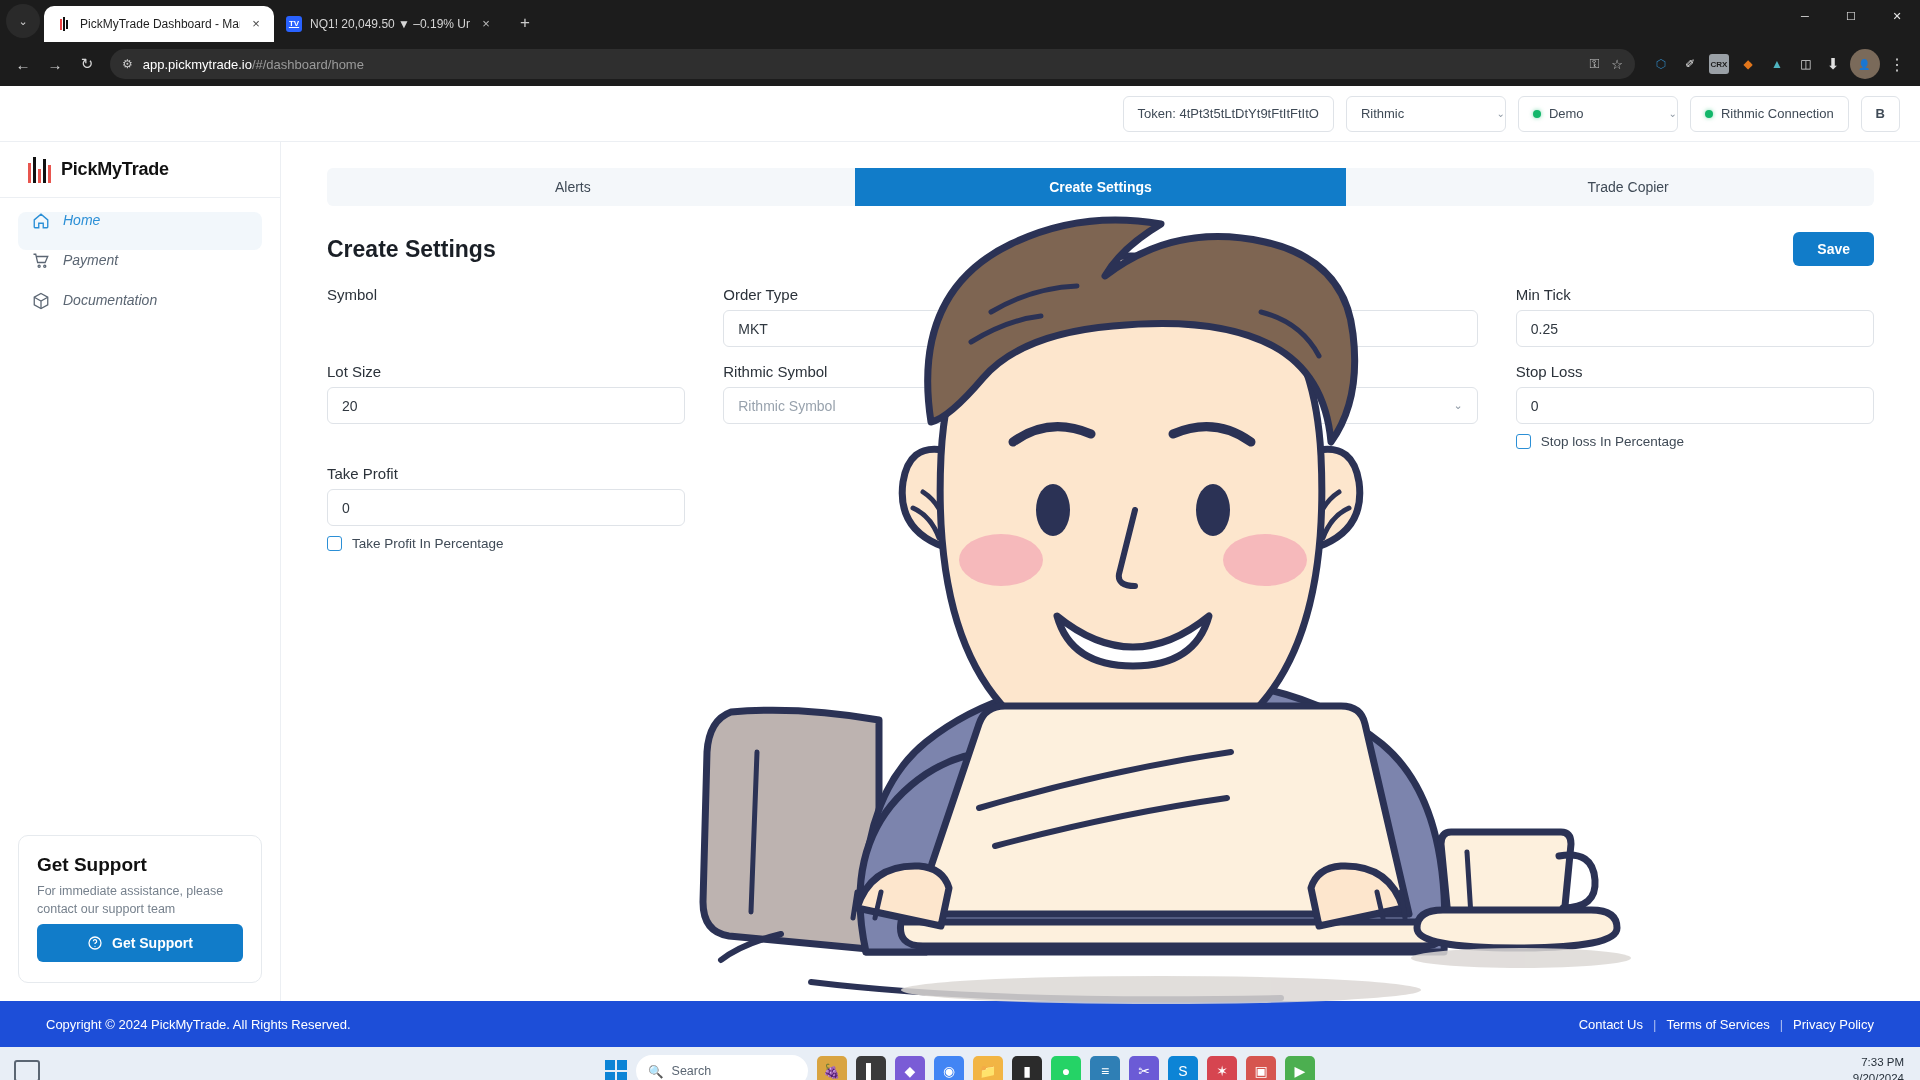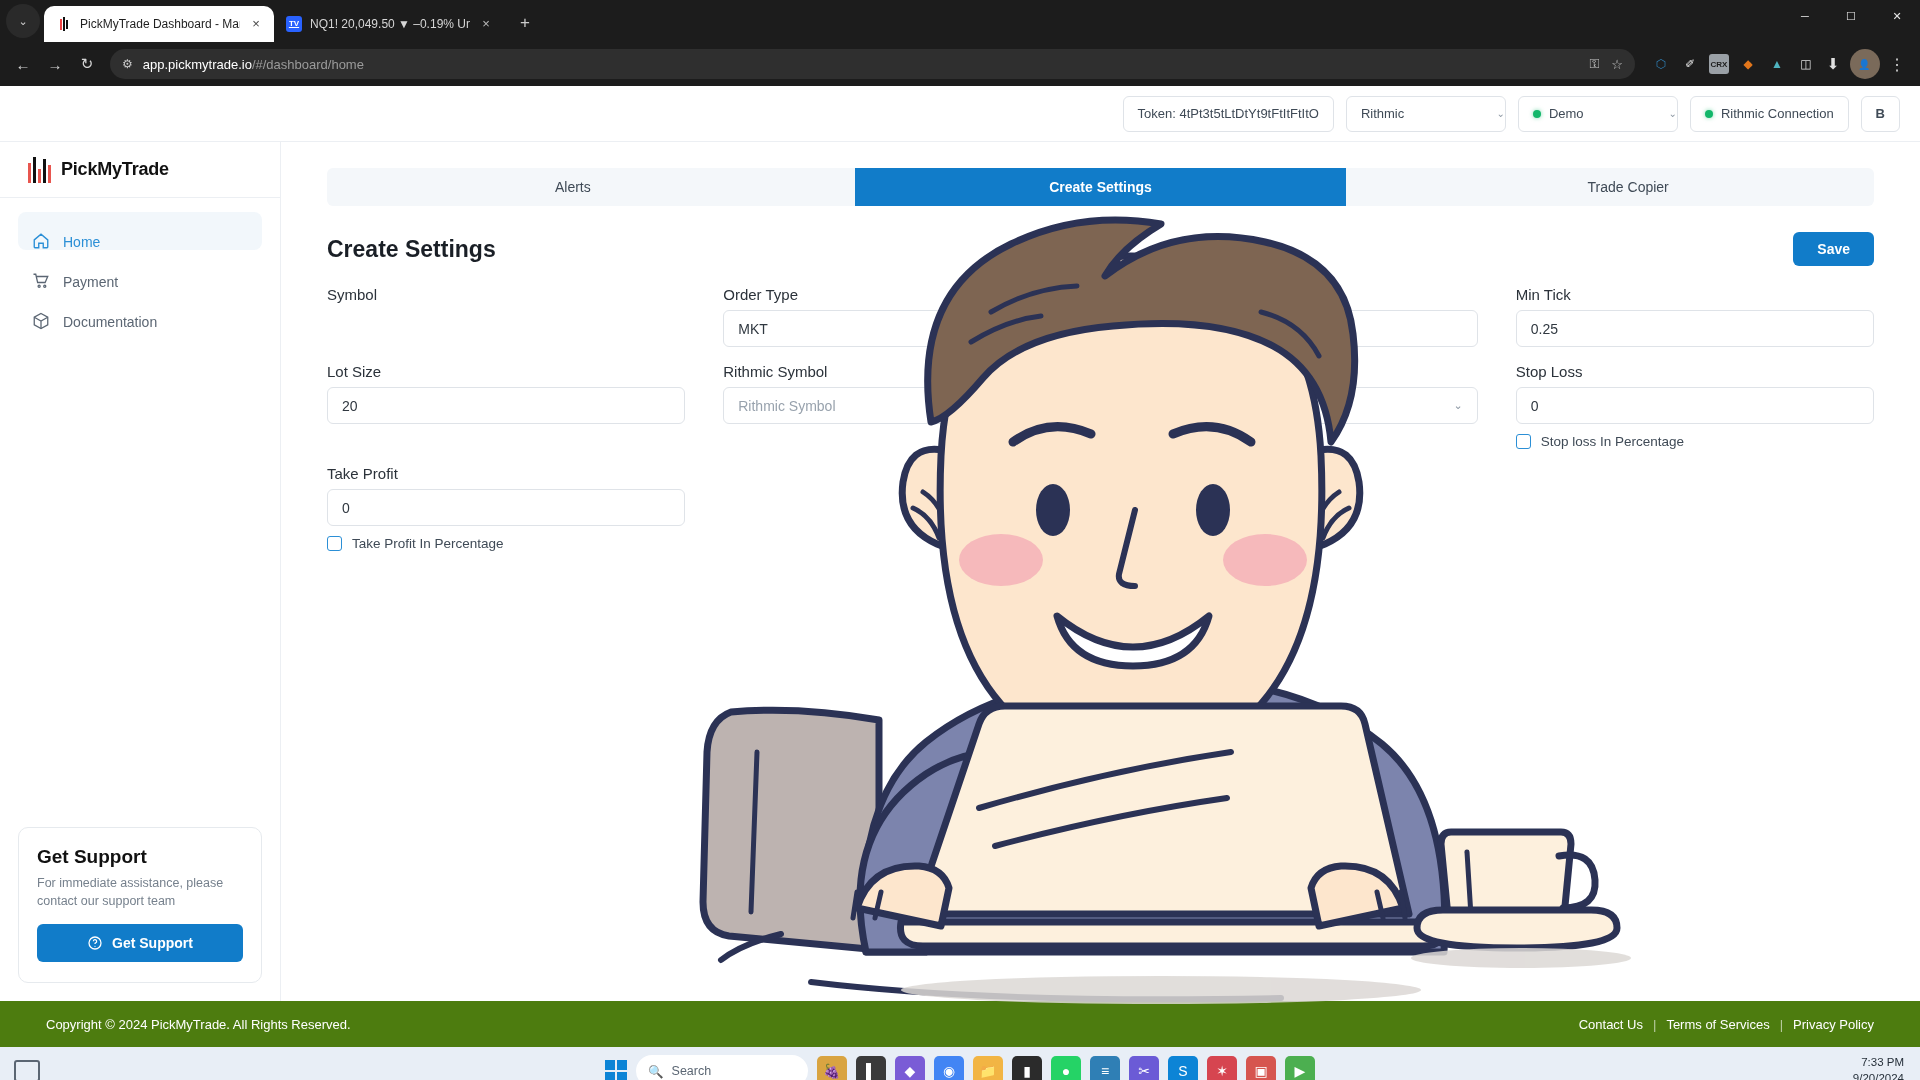--- a/index.html
+++ b/index.html
@@ -89,29 +89,29 @@
            border-bottom: 1px solid #eceff3; flex: 0 0 56px;}
   .brand-logo { display: flex; align-items: flex-end; gap: 2px; height: 26px; }
   .brand-logo i { display: block; width: 3px; background: #111; }
   .brand-logo i:nth-child(1){ height: 20px; background:#e8564f; }
   .brand-logo i:nth-child(2){ height: 26px; background:#111; }
   .brand-logo i:nth-child(3){ height: 14px; background:#e8564f; }
   .brand-logo i:nth-child(4){ height: 24px; background:#111; }
   .brand-logo i:nth-child(5){ height: 18px; background:#e8564f; }
   .brand-name { font-size: 18px; font-weight: 700; color: #111; letter-spacing: -.2px;}
   .nav { padding: 14px 18px 0 18px; display: flex; flex-direction: column; gap: 2px; }
-  .nav-item { display: flex; align-items: flex-end; gap: 13px; height: 38px;
-              padding: 0 14px; border-radius: 8px; font-size: 14px; color: #5b6673; }
+  .nav-item { display: flex; align-items: flex-start; gap: 13px; height: 38px;
+              padding: 0 14px; border-radius: 8px; font-size: 14px; color: #5b6673; font-style: italic; }
   .nav-item.active { background: #f2f7fb; color: #2b8fd6; }
   .nav-ico { width: 18px; height: 18px; flex: 0 0 18px; display:flex; align-items:center; justify-content:center;}
   .nav-ico svg { width: 18px; height: 18px; }
   .support-wrap { margin-top: auto; padding: 18px; }
   .support-card { border: 1px solid #e6eaee; border-radius: 10px; padding: 18px 18px 20px 18px; }
   .support-title { font-size: 19px; font-weight: 700; color: #111; margin-bottom: 6px; }
-  .support-sub { font-size: 12.5px; color: #76818d; line-height: 1.45; margin-bottom: 14px; }
+  .support-sub { font-size: 12.5px; color: #76818d; line-height: 1.45; margin-bottom: 6px; }
   .support-btn { height: 38px; background: #117cc9; color: #fff; border-radius: 6px;
                  display: flex; align-items: center; justify-content: center; gap: 9px;
                  font-size: 14px; font-weight: 600; }
   .support-btn svg { width: 16px; height: 16px; }
 
   
   .main { flex: 1 1 auto; display: flex; flex-direction: column; min-width: 0; position: relative; }
   .main-inner { flex: 1 1 auto; padding: 26px 46px 0 46px; min-height: 0; }
   .tabs { display: flex; background: #f4f7fa; border-radius: 6px; overflow: hidden; height: 38px; gap: 36px; }
   .tabs > div { flex: 1 1 0; display: flex; align-items: center; justify-content: center;
@@ -130,21 +130,21 @@
   .input.ph { color: #98a2ad; }
   .input .caret { margin-left: auto; color: #8c97a3; font-size: 11px; }
   .check-row { display: flex; align-items: center; gap: 10px; margin-top: 10px; }
   .cbox { width: 15px; height: 15px; border: 1.5px solid #2b8fd6; border-radius: 3px; flex: 0 0 15px; }
   .check-label { font-size: 13.5px; color: #3f4a56; }
 
   
   .overlay { position: absolute; left: 380px; top: 50px; width: 1010px; height: 910px;
              pointer-events: none; }
 
-  .footer { height: 46px; background: #4d7c0f; color: #fff; display: flex;
+  .footer { height: 46px; background: #1d4ed8; color: #fff; display: flex;
             align-items: center; padding: 0 46px; font-size: 13px; flex: 0 0 46px; }
   .footer .links { margin-left: auto; display: flex; align-items: center; gap: 10px; }
   .footer .links span.sep { opacity: .6; }
 
   
   .taskbar { height: 48px; background: #e8eef6; display: flex; align-items: center;
              padding: 0 10px; position: relative; }
   .tb-left { position: absolute; left: 14px; display:flex; align-items:center; }
   .tb-center { margin: 0 auto; display: flex; align-items: center; gap: 9px; }
   .win-logo { width: 22px; height: 22px; display: grid; grid-template-columns: 1fr 1fr;

